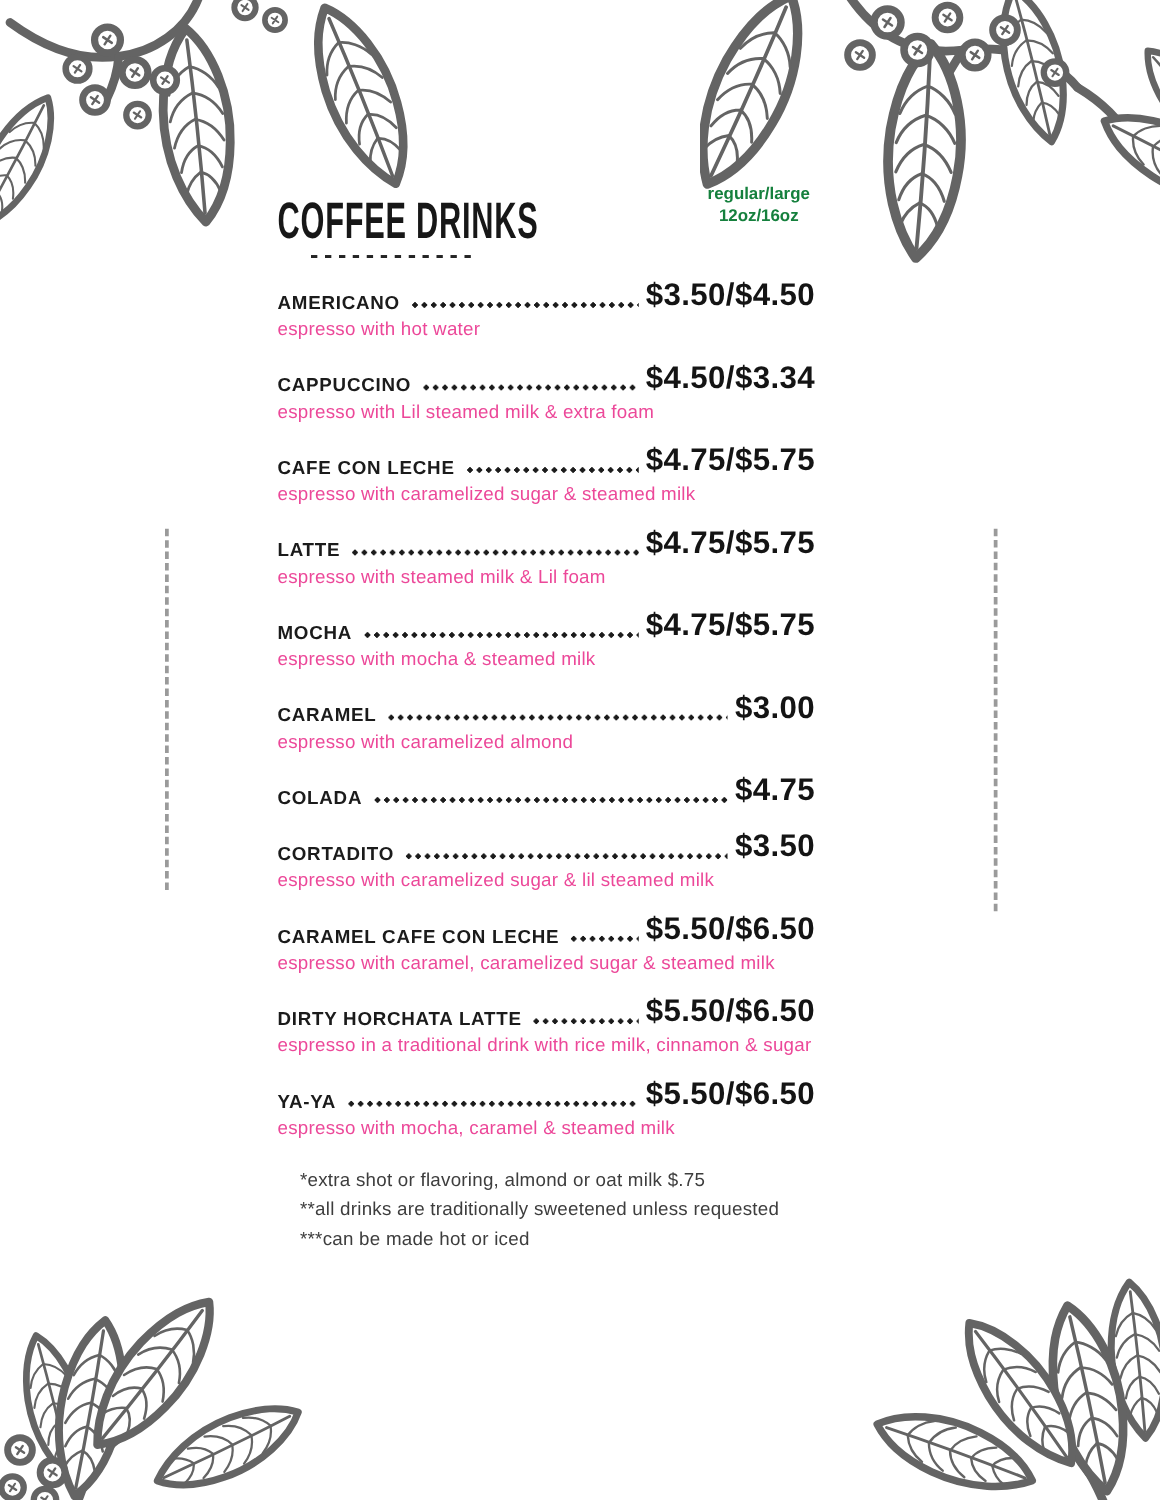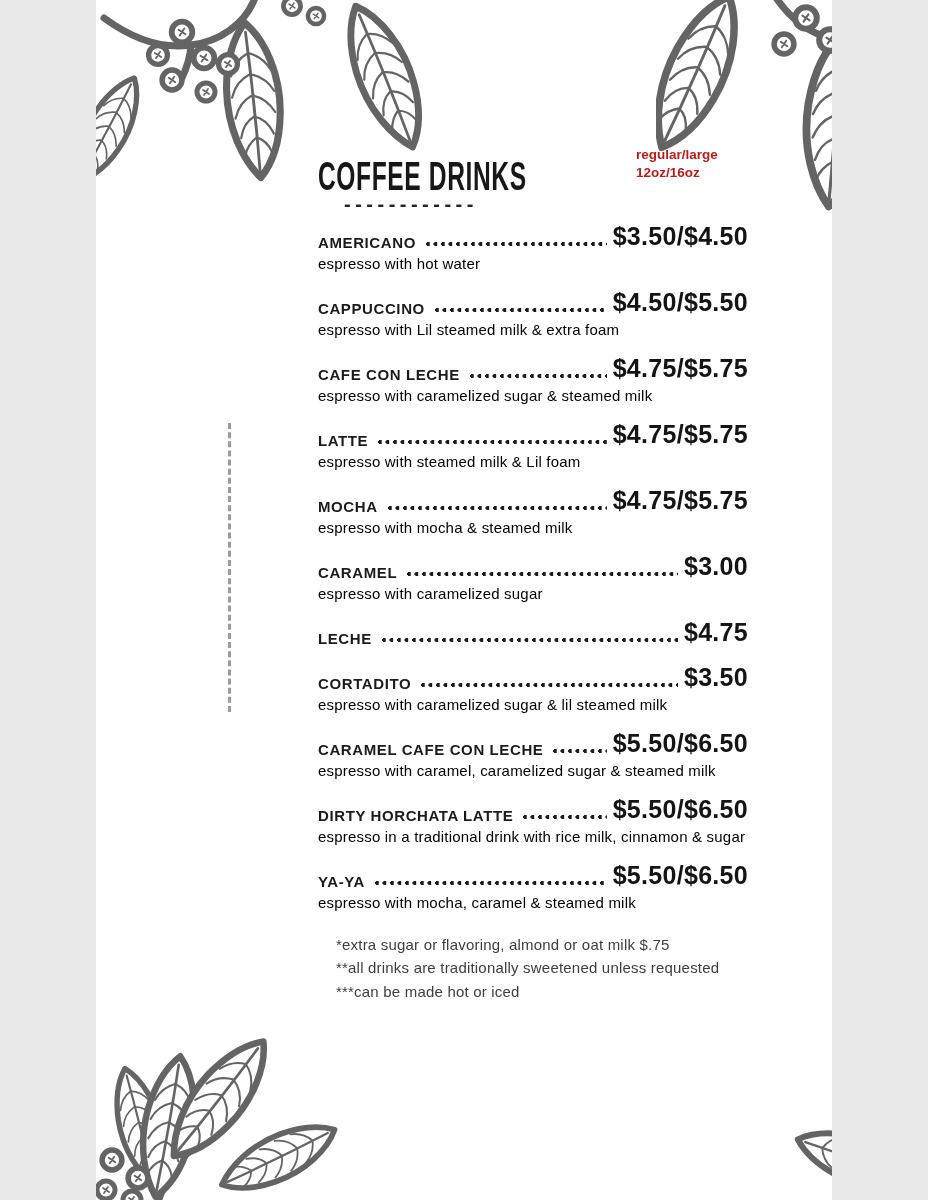--- a/index.html
+++ b/index.html
@@ -1,19 +1,19 @@
 <!DOCTYPE html>
 <html><head>
 <meta charset="utf-8">
 <style>
   * { margin:0; padding:0; box-sizing:border-box; }
   html,body { background:#e9e9e9; }
   .page {
     position:relative;
-    width:736px; height:1200px;
+    width:928px; height:1200px;
     margin:0 auto;
     background:#ffffff;
     overflow:hidden;
     font-family:"Liberation Sans", sans-serif;
     color:#1b1b1b;
     padding-left:20px;
   }
 
   
   svg.corner { position:absolute; pointer-events:none; }
@@ -36,43 +36,43 @@
     transform:scaleX(0.60); transform-origin:left center;
     white-space:nowrap; color:#171717;
   }
   .title-divider {
     position:absolute; left:248px; top:193px;
     font-size:20px; font-weight:700; letter-spacing:4.5px;
     color:#242424; white-space:nowrap;
   }
   .size-note {
     position:absolute; left:540px; top:146px; width:134px;
-    text-align:left; font-size:13.5px; font-weight:700;
-    line-height:1.3; color:#b91c1c;
+    text-align:center; font-size:13.5px; font-weight:700;
+    line-height:1.3; color:#15803d;
   }
 
   
   .menu { position:absolute; left:222px; top:222px; width:430px; }
   .item { margin-bottom:16px; }
   .row { display:flex; align-items:flex-end; }
   .name {
     font-size:15px; font-weight:700; letter-spacing:0.6px;
     white-space:nowrap; color:#1b1b1b;
   }
   .leader {
     flex:1 1 auto; height:6px; margin:0 6px 4px 9px;
     background-image:radial-gradient(circle 2px at 3px 3px, #1b1b1b 98%, transparent);
     background-size:7.5px 6px; background-repeat:repeat-x;
   }
   .price {
     font-size:25px; font-weight:700; letter-spacing:0.3px;
     white-space:nowrap; color:#141414;
   }
   .desc {
-    margin-top:4px; font-size:15px; color:#000000; letter-spacing:0.2px;
+    margin-top:4px; font-size:15px; color:#ec4899; letter-spacing:0.2px;
   }
 
   
   .footnotes { position:absolute; left:240px; top:933px; font-size:15px; color:#3d3d3d; line-height:1.55; letter-spacing:0.2px; }
 </style>
 </head>
 <body>
 
 <div class="page">
 
@@ -163,21 +163,21 @@
         <span class="leader"></span>
         <span class="price">$3.50/$4.50</span>
       </div>
       <div class="desc">espresso with hot water</div>
     </div>
 
     <div class="item">
       <div class="row">
         <span class="name">CAPPUCCINO</span>
         <span class="leader"></span>
-        <span class="price">$4.50/$5.50</span>
+        <span class="price">$4.50/$3.34</span>
       </div>
       <div class="desc">espresso with Lil steamed milk &amp; extra foam</div>
     </div>
 
     <div class="item">
       <div class="row">
         <span class="name">CAFE CON LECHE</span>
         <span class="leader"></span>
         <span class="price">$4.75/$5.75</span>
       </div>
@@ -201,26 +201,26 @@
       </div>
       <div class="desc">espresso with mocha &amp; steamed milk</div>
     </div>
 
     <div class="item">
       <div class="row">
         <span class="name">CARAMEL</span>
         <span class="leader"></span>
         <span class="price">$3.00</span>
       </div>
-      <div class="desc">espresso with caramelized sugar</div>
-    </div>
-
-    <div class="item">
-      <div class="row">
-        <span class="name">LECHE</span>
+      <div class="desc">espresso with caramelized almond</div>
+    </div>
+
+    <div class="item">
+      <div class="row">
+        <span class="name">COLADA</span>
         <span class="leader"></span>
         <span class="price">$4.75</span>
       </div>
     </div>
 
     <div class="item">
       <div class="row">
         <span class="name">CORTADITO</span>
         <span class="leader"></span>
         <span class="price">$3.50</span>
@@ -251,18 +251,18 @@
         <span class="name">YA-YA</span>
         <span class="leader"></span>
         <span class="price">$5.50/$6.50</span>
       </div>
       <div class="desc">espresso with mocha, caramel &amp; steamed milk</div>
     </div>
 
   </div>
 
   <div class="footnotes">
-    <div>*extra sugar or flavoring, almond or oat milk $.75</div>
+    <div>*extra shot or flavoring, almond or oat milk $.75</div>
     <div>**all drinks are traditionally sweetened unless requested</div>
     <div>***can be made hot or iced</div>
   </div>
 
 </div>
 
 </body></html>

